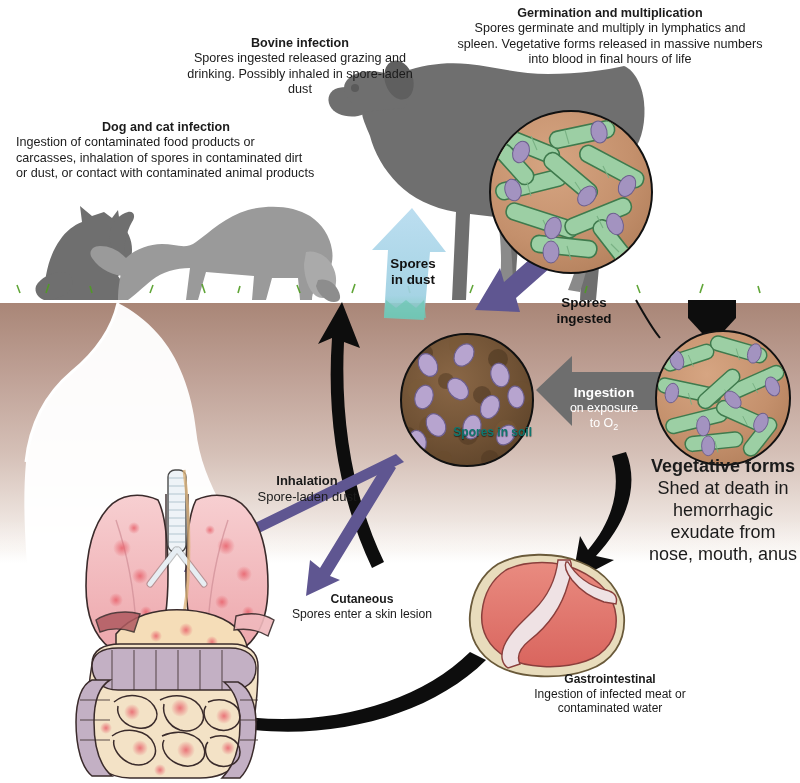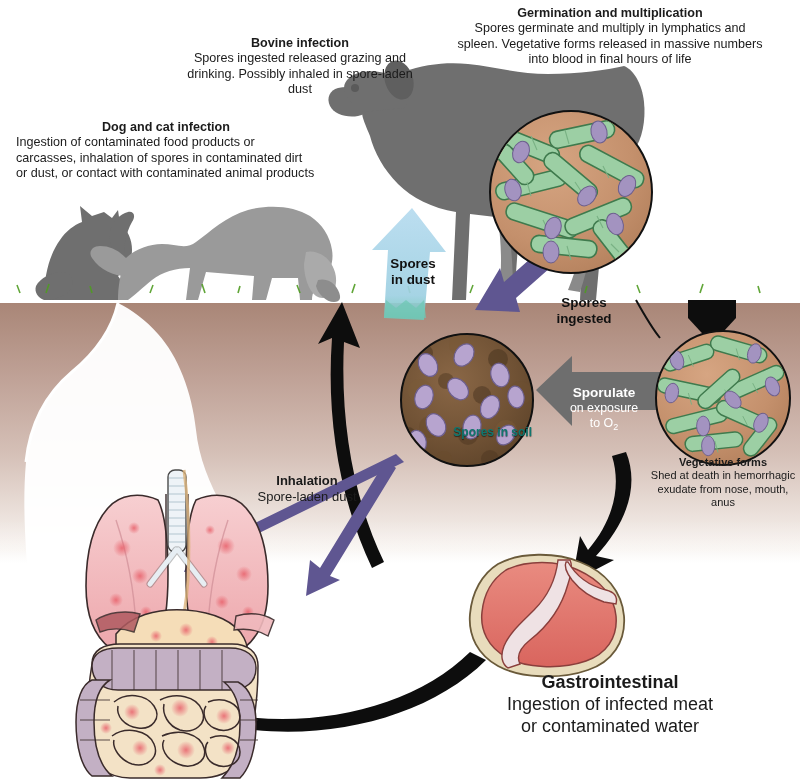--- a/index.html
+++ b/index.html
@@ -13,24 +13,24 @@
   .soil-fade{position:absolute;left:0;top:520px;width:800px;height:263px;
         background:linear-gradient(180deg,rgba(255,255,255,0) 0%,#ffffff 45%,#ffffff 100%);}
 
   
   .tb{position:absolute;color:#1b1b1b;line-height:1.22;}
   .tb .hd{font-weight:bold;}
   .t-bovine{left:186px;top:13px;width:228px;text-align:center;font-size:12.6px;margin-top:23px;}
   .t-germ{left:455px;top:6px;width:310px;text-align:center;font-size:12.6px;}
   .t-dogcat{left:16px;top:120px;width:300px;font-size:12.6px;text-align:left;}
   .t-dogcat .hd{display:block;text-align:center;}
-  .t-veg{left:648px;top:456px;width:150px;text-align:center;font-size:11px;}
+  .t-veg{left:648px;top:456px;width:150px;text-align:center;font-size:18px;}
   .t-inh{left:222px;top:473px;width:170px;text-align:center;font-size:13px;}
   .t-cut{left:262px;top:592px;width:200px;text-align:center;font-size:12.2px;}
-  .t-gi{left:502px;top:672px;width:216px;text-align:center;font-size:18px;}
+  .t-gi{left:502px;top:672px;width:216px;text-align:center;font-size:12px;}
 
   .lbl{position:absolute;font-weight:bold;color:#111;line-height:1.16;margin-top:28px;}
   .l-dust{left:380px;top:228px;width:66px;text-align:center;font-size:13.4px;}
   .l-ing{left:545px;top:267px;width:78px;text-align:center;font-size:13.4px;}
   .l-soil{left:420px;top:398px;width:112px;text-align:right;font-size:12px;color:#0f766e;
           text-shadow:0 1px 1px rgba(0,0,0,.55);}
   .l-spor{left:556px;top:357px;width:96px;text-align:center;color:#fff;font-size:13.6px;line-height:1.18;}
   .l-spor .sub{font-weight:normal;font-size:12.4px;display:block;}
   .l-spor sub{font-size:9px;}
 
@@ -420,37 +420,41 @@
   <div class="tb t-veg">
     <span class="hd">Vegetative forms</span><br>
     <span>Shed at death in hemorrhagic exudate from nose, mouth, anus</span>
   </div>
 
   <div class="tb t-inh">
     <span class="hd">Inhalation</span><br>
     <span>Spore-laden dust</span>
   </div>
 
+  <div class="tb t-cut">
+    <span class="hd">Cutaneous</span><br>
+    <span>Spores enter a skin lesion</span>
+  </div>
 
   <div class="tb t-gi">
     <span class="hd">Gastrointestinal</span><br>
     <span>Ingestion of infected meat or contaminated water</span>
   </div>
 
   <div class="lbl l-dust">
     <span>Spores</span><br>
     <span>in dust</span>
   </div>
 
   <div class="lbl l-ing">
     <span>Spores</span><br>
     <span>ingested</span>
   </div>
 
   <div class="lbl l-soil">Spores in soil</div>
 
   <div class="lbl l-spor">
-    <span>Sporulate</span>
+    <span>Ingestion</span>
     <span class="sub">on exposure</span>
     <span class="sub"><span>to O</span><sub>2</sub></span>
   </div>
 
 </div>
 
 </body></html>

